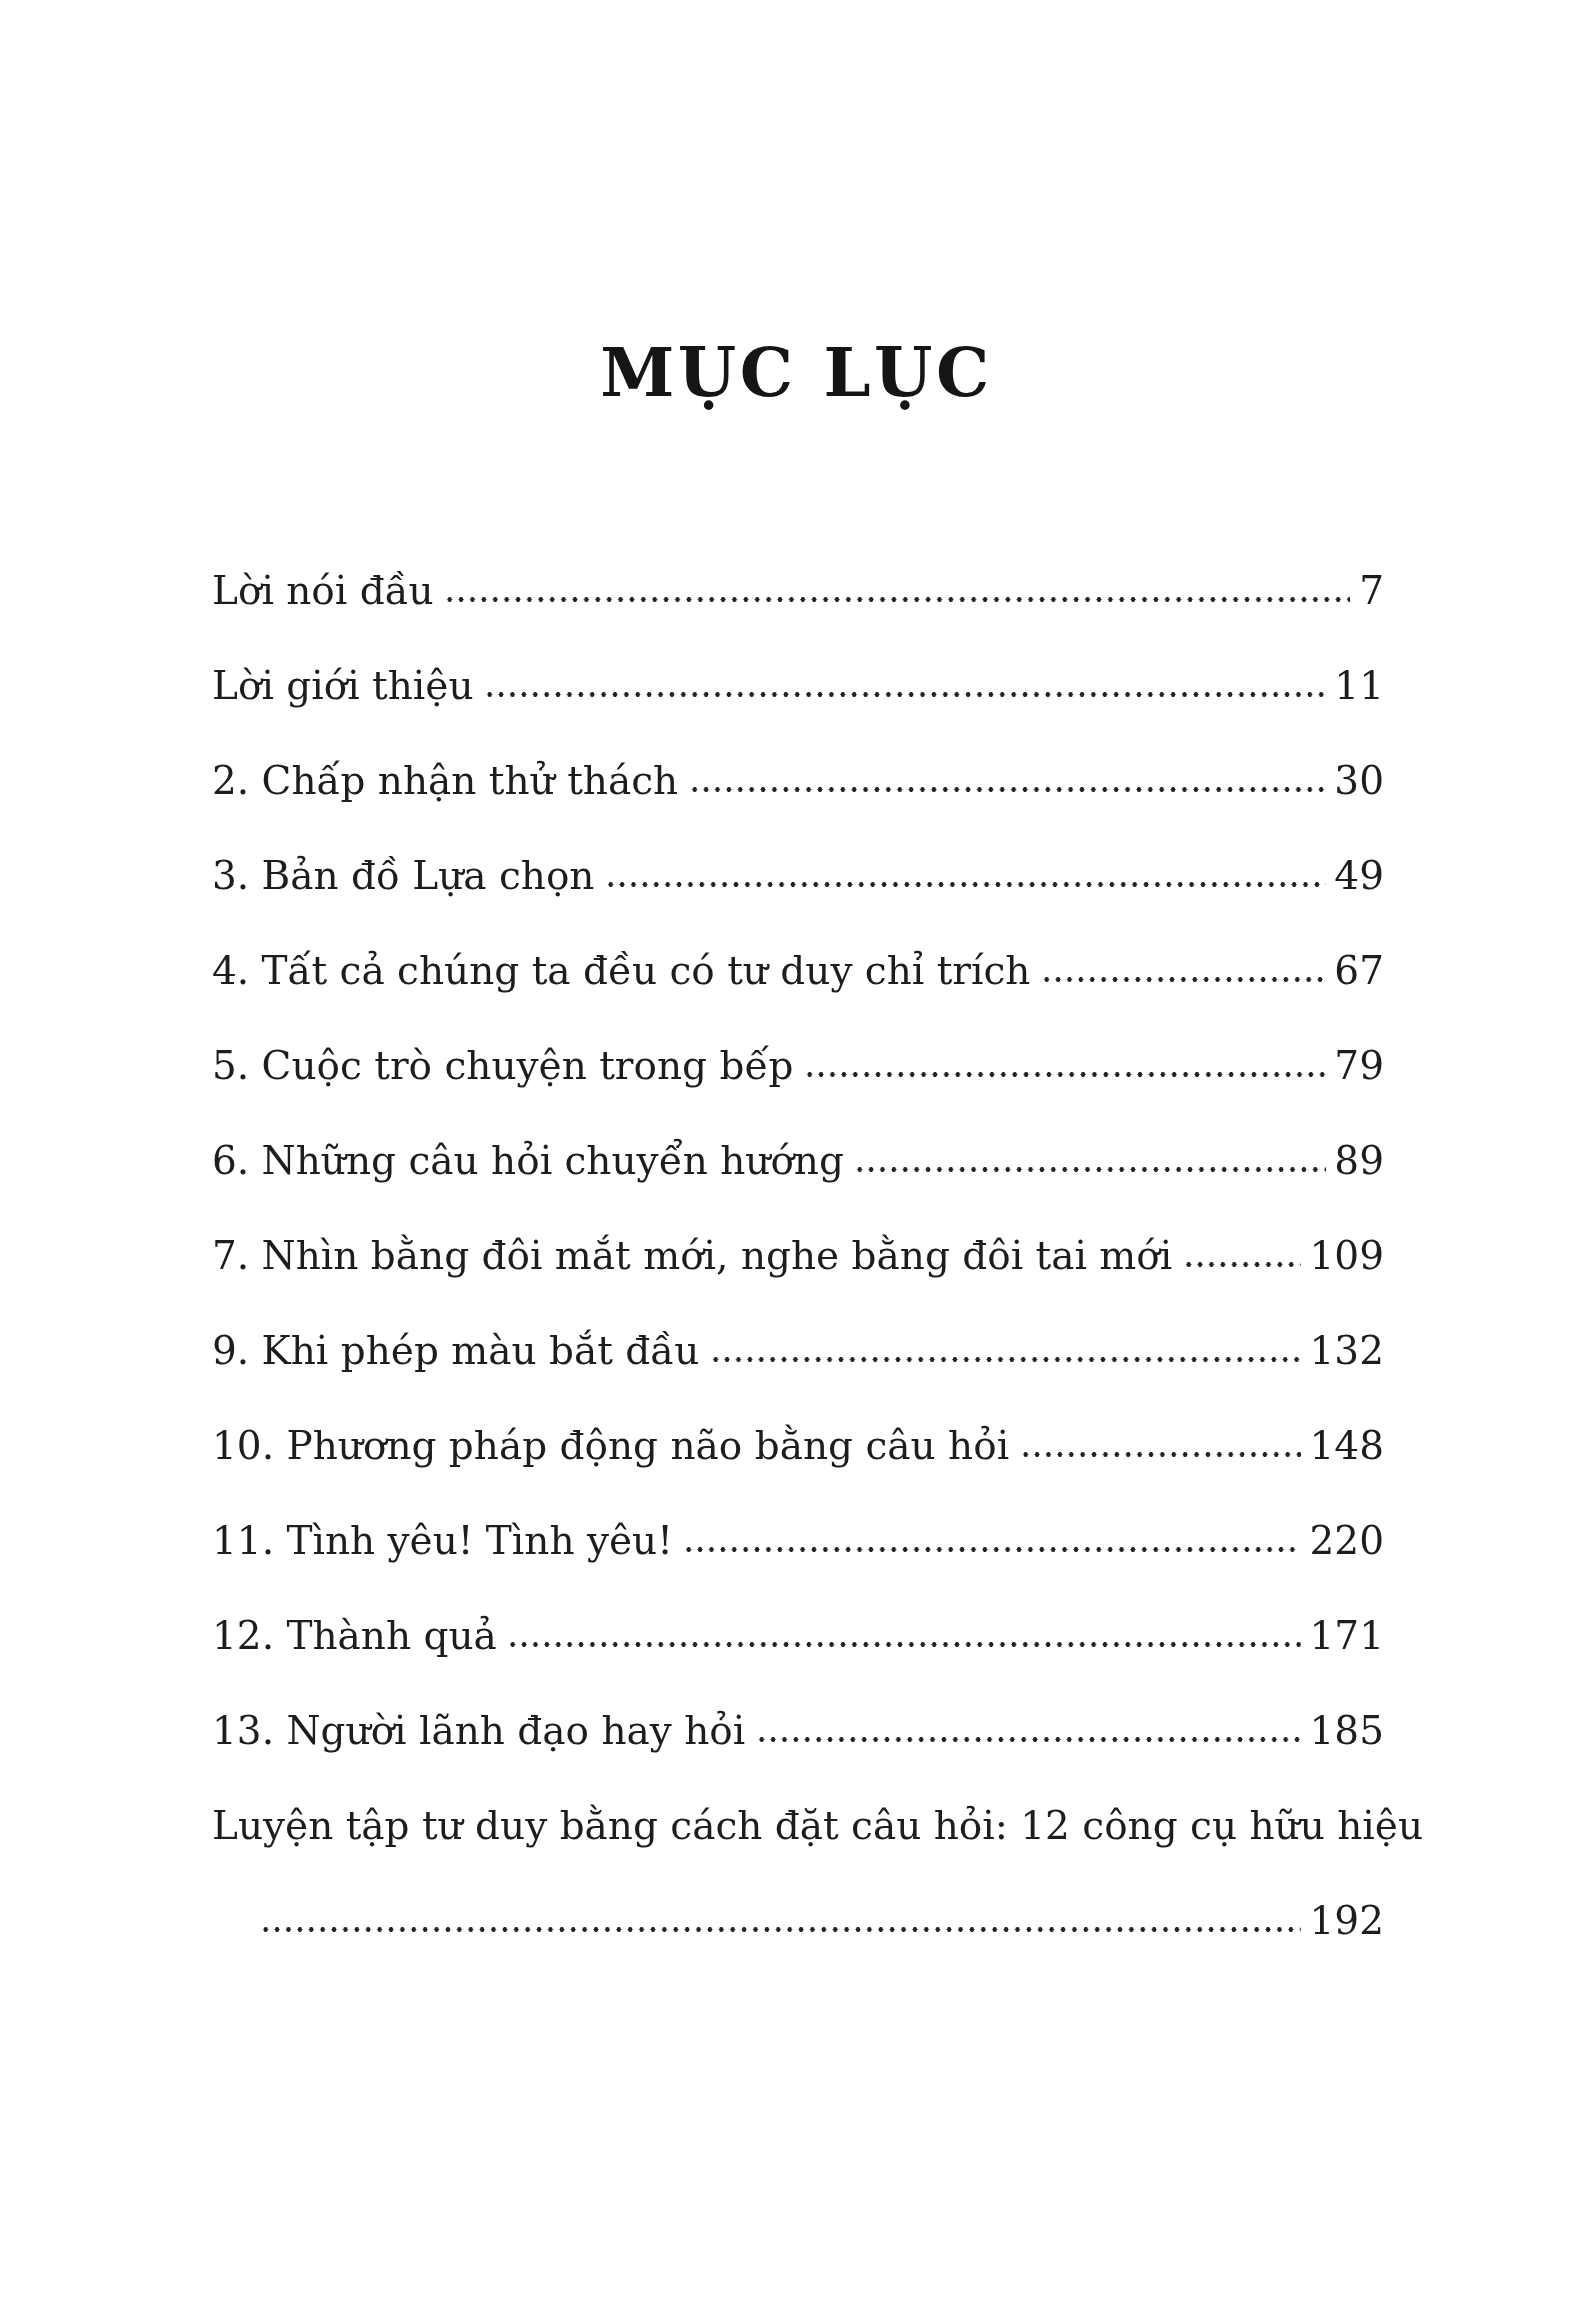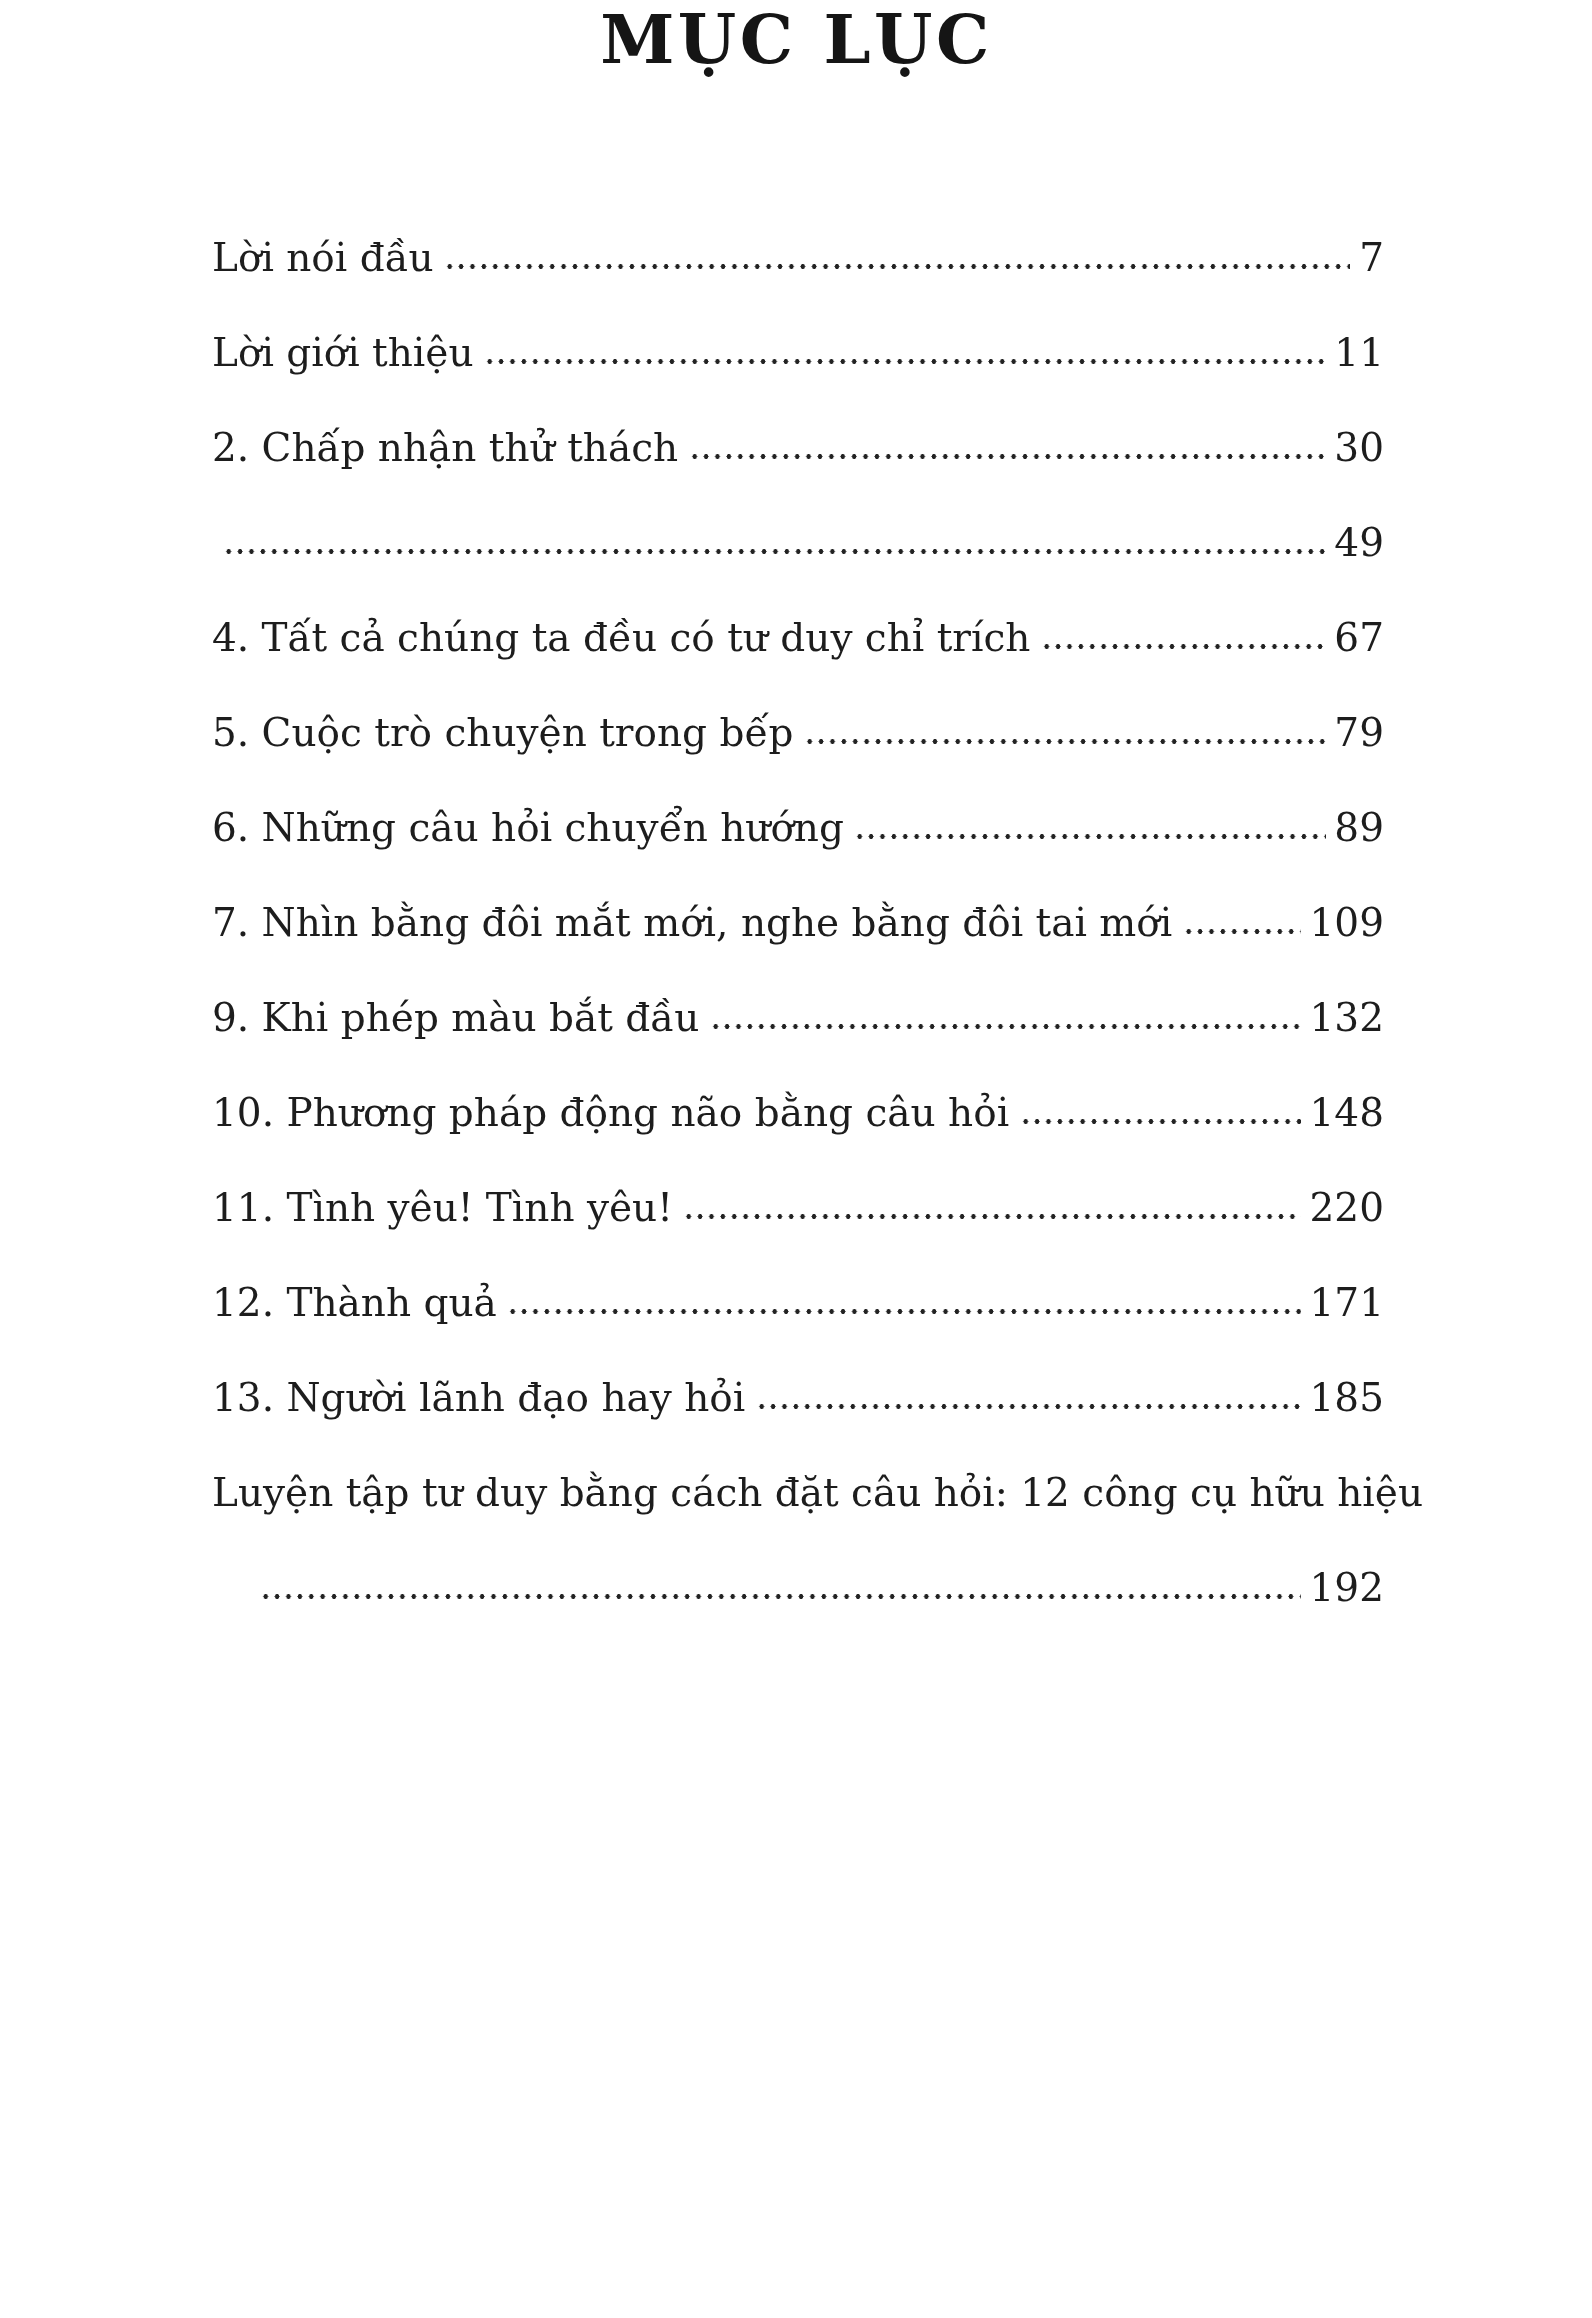--- a/index.html
+++ b/index.html
@@ -12,20 +12,21 @@
     width: 1593px;
     height: 2319px;
     background: #ffffff;
     color: #1d1d1d;
     font-family: "DejaVu Serif", "Liberation Serif", serif;
     overflow: hidden;
     box-sizing: border-box;
   }
   .title {
     margin: 0;
+    padding-top: 333px;
     text-align: center;
     font-size: 67px;
     font-weight: 700;
     letter-spacing: 3.5px;
     color: #151515;
   }
   .toc {
     margin: 105px 209px 0 212px;
   }
   .row {
@@ -80,20 +81,21 @@
   </div>
 
 
   <div class="row">
     <span class="label">2. Chấp nhận thử thách</span>
     <span class="leader"></span>
     <span class="pnum">30</span>
   </div>
 
   <div class="row">
+    <span class="label">3. Bản đồ Lựa chọn</span>
     <span class="leader"></span>
     <span class="pnum">49</span>
   </div>
 
   <div class="row">
     <span class="label">4. Tất cả chúng ta đều có tư duy chỉ trích</span>
     <span class="leader"></span>
     <span class="pnum">67</span>
   </div>
 

